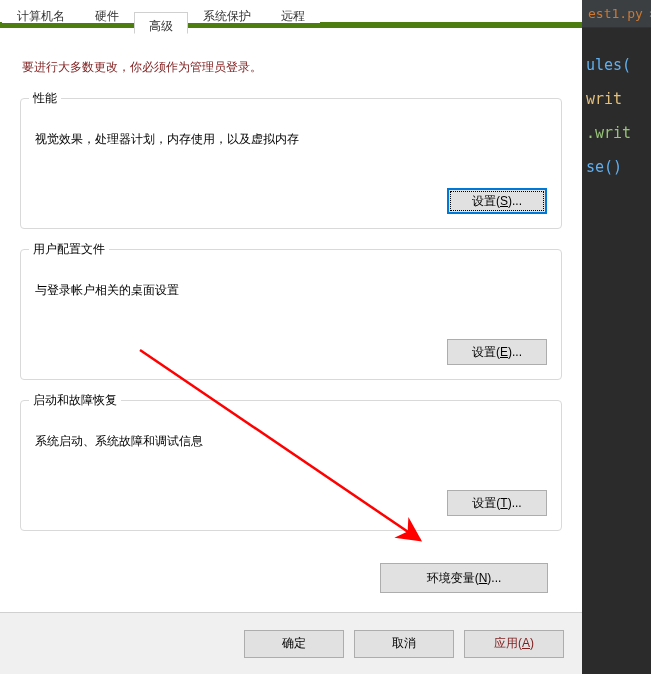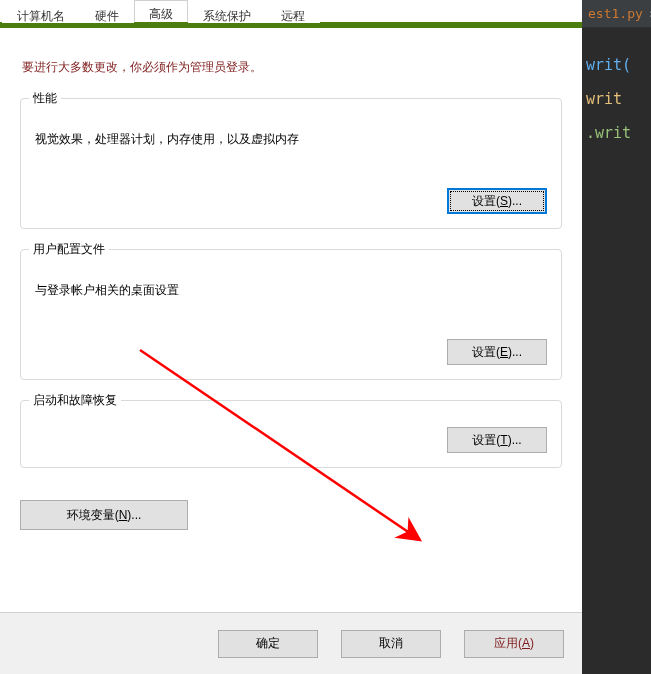--- a/index.html
+++ b/index.html
@@ -34,21 +34,21 @@
       color: #333;
       background: #fff;
       position: relative;
       top: 1px;
       border: 1px solid transparent;
       cursor: pointer;
     }
     .tab.active {
       border: 1px solid #d0d0d0;
       border-bottom: 1px solid #fff;
-      top: 0px;
+      top: 12px;
       padding-top: 5px;
       z-index: 2;
     }
     .tab-content {
       padding: 18px 20px 10px 20px;
       background: #fff;
       height: 580px;
       position: relative;
     }
     .intro {
@@ -100,41 +100,41 @@
       cursor: default;
       text-align: center;
     }
     .btn.focused {
       border: 2px solid #0078d7;
       outline: 1px dotted #000;
       outline-offset: -4px;
     }
     .env-row {
       display: flex;
-      justify-content: flex-start;
+      justify-content: flex-end;
       margin-top: 32px;
       padding-right: 14px;
     }
     .env-btn {
       min-width: 168px;
       height: 30px;
     }
     .footer {
       position: absolute;
       bottom: 0;
       left: 0;
       right: 0;
       height: 62px;
       background: #f0f0f0;
       border-top: 1px solid #d0d0d0;
       display: flex;
       justify-content: flex-end;
       align-items: center;
       padding-right: 18px;
-      gap: 23px;
+      gap: 10px;
     }
     .footer .btn { min-width: 100px; height: 28px; }
     .underline { text-decoration: underline; }
     .back {
       position: absolute;
       right: 0; top: 0;
       width: 69px; height: 674px;
       background: #2b2b2b;
       color: #a9b7c6;
       font-family: "Consolas", monospace;
@@ -168,23 +168,24 @@
   </style>
 </head>
 <body>
 
 <div class="back">
   <div class="back-tab">
     <span>est1.py</span>
     <span style="color:#888;margin-left:6px">×</span>
   </div>
   <div class="code">
-    <div><span class="kw-open">writ(</span></div>
+    <div><span class="kw-open">ules(</span></div>
     <div><span class="var">writ</span></div>
     <div><span class="str">.writ</span></div>
+    <div><span class="kw-open">se()</span></div>
   </div>
 </div>
 
 <div class="dialog">
 
   <div class="tabs">
     <div class="tab">计算机名</div>
     <div class="tab">硬件</div>
     <div class="tab active">高级</div>
     <div class="tab">系统保护</div>
@@ -205,20 +206,21 @@
     <div class="group">
       <div class="group-title">用户配置文件</div>
       <div class="group-desc">与登录帐户相关的桌面设置</div>
       <div class="btn-row">
         <button class="btn"><span>设置</span>(<span class="underline">E</span>)...</button>
       </div>
     </div>
 
     <div class="group">
       <div class="group-title">启动和故障恢复</div>
+      <div class="group-desc">系统启动、系统故障和调试信息</div>
       <div class="btn-row">
         <button class="btn"><span>设置</span>(<span class="underline">T</span>)...</button>
       </div>
     </div>
 
     <div class="env-row">
       <button class="btn env-btn"><span>环境变量</span>(<span class="underline">N</span>)...</button>
     </div>
 
   </div>

